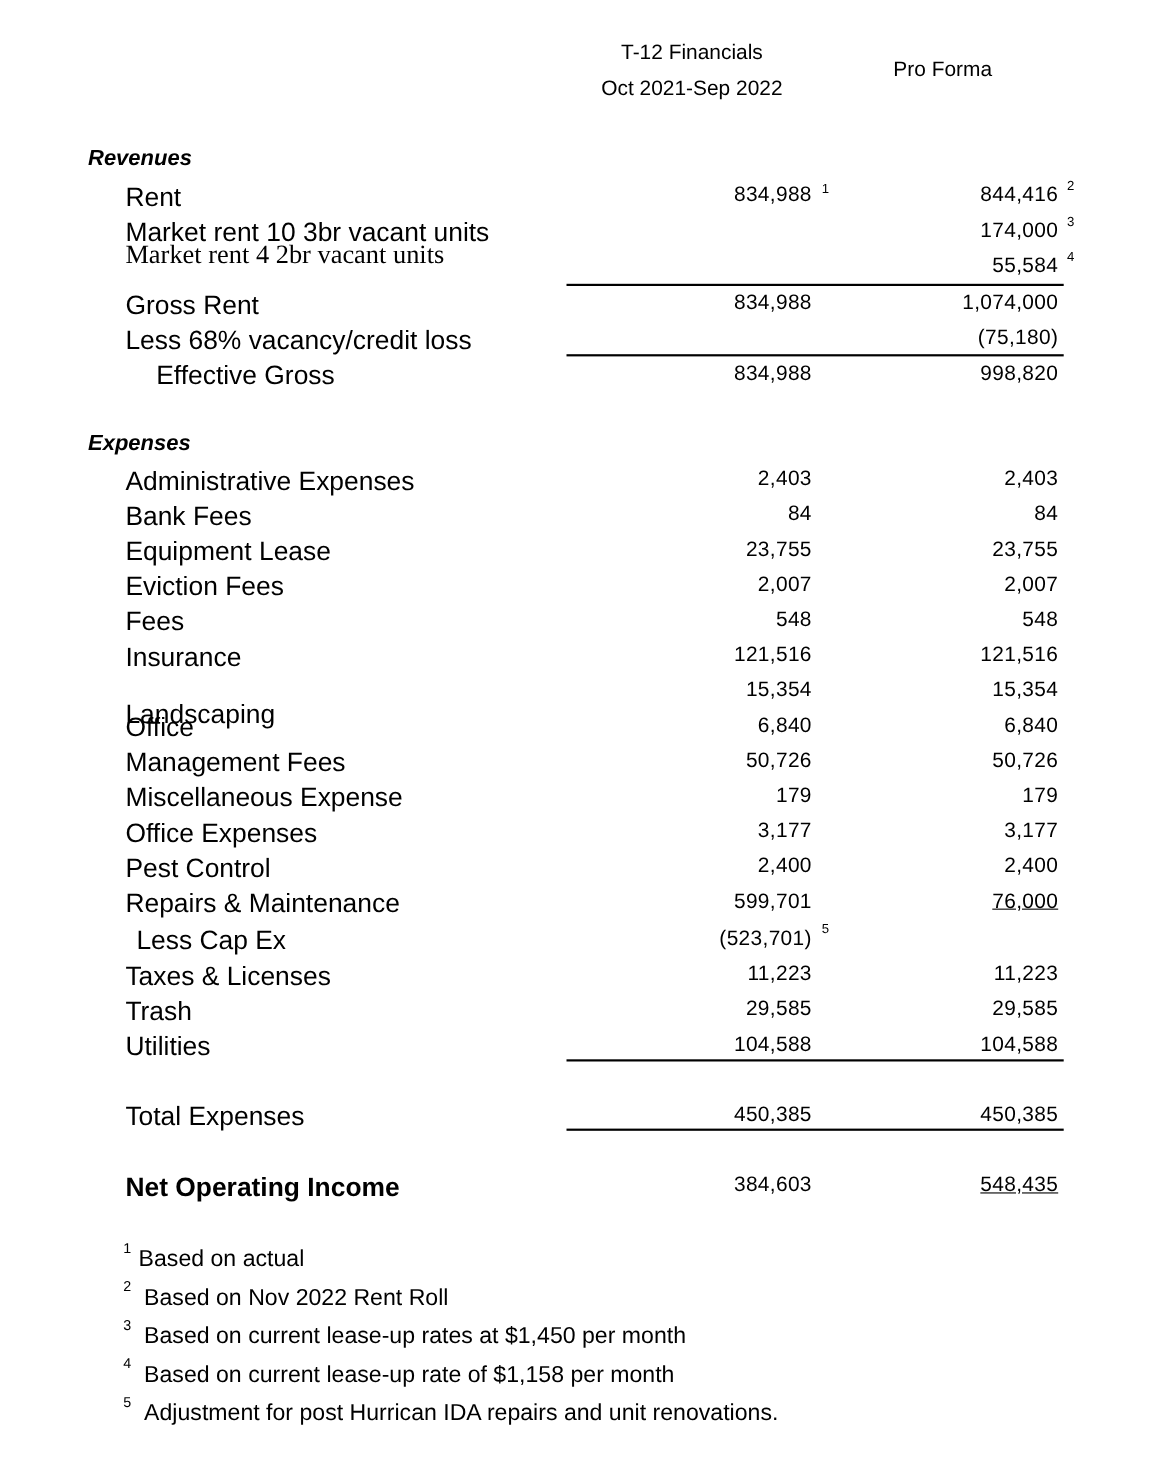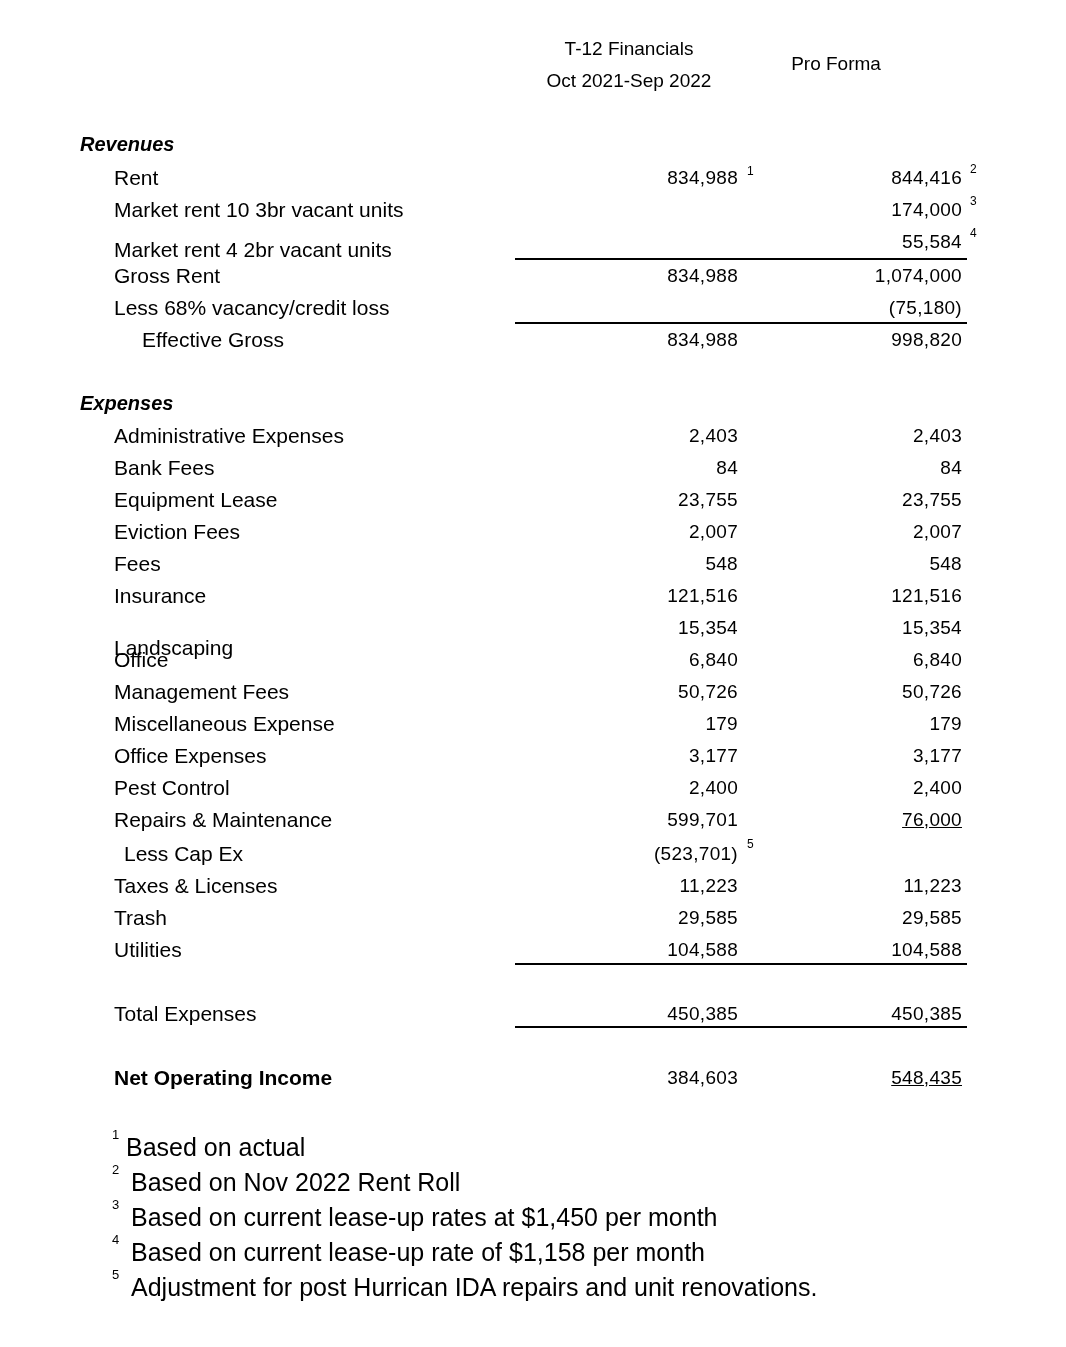--- a/index.html
+++ b/index.html
@@ -1,49 +1,49 @@
 <!DOCTYPE html>
 <html><head>
 <meta charset="utf-8">
 <style>
   html, body { margin:0; padding:0; background:#ffffff; }
   body { width:1066px; height:1347px; position:relative; overflow:hidden;
          font-family:"Liberation Sans", "DejaVu Sans", sans-serif; color:#000; }
   .abs { position:absolute; white-space:nowrap; }
   .hdr { font-size:19px; text-align:center; width:240px; }
   .section { font-size:20px; font-weight:bold; font-style:italic; left:80px; }
-  .label { font-size:21px; left:114px; }
+  .label { font-size:24px; left:114px; }
   .num { font-size:19px; text-align:right; width:200px; letter-spacing:0.3px; }
   .c1 { left:538px; }
   .c2 { left:762px; }
   .sup { font-size:12px; }
   .rule { position:absolute; height:1.5px; background:#000; left:515px; width:452px; }
-  .fn { font-size:25px; left:131px; }
+  .fn { font-size:21px; left:131px; }
   .fnsup { font-size:13px; }
   .bold { font-weight:bold; }
 </style>
 </head>
 <body>
 
 <div class="abs hdr" style="left:509px; top:38px;">T-12 Financials</div>
 <div class="abs hdr" style="left:509px; top:70px;">Oct 2021-Sep 2022</div>
-<div class="abs hdr" style="left:716px; top:53px;">Pro Forma</div>
+<div class="abs hdr" style="left:737px; top:53px;">Pro Forma</div>
 
 <div class="abs section" style="top:133px;">Revenues</div>
 <div id="rev-rows">
     <div class="abs label" style="top: 166px;">Rent</div>
     <div class="abs num c1" style="top: 167px;">834,988</div>
     <div class="abs sup" style="left: 747px; top: 164px;">1</div>
     <div class="abs num c2" style="top: 167px;">844,416</div>
     <div class="abs sup" style="left: 970px; top: 162px;">2</div>
     <div class="abs label" style="top: 198px;">Market rent 10 3br vacant units</div>
     <div class="abs num c1" style="top: 199px;"></div>
     <div class="abs num c2" style="top: 199px;">174,000</div>
     <div class="abs sup" style="left: 970px; top: 194px;">3</div>
-    <div class="abs label" style="top: 238px;">Market rent 4 2br vacant units</div>
+    <div class="abs label" style="top: 219px; font-family: Liberation Serif, serif;">Market rent 4 2br vacant units</div>
     <div class="abs num c1" style="top: 231px;"></div>
     <div class="abs num c2" style="top: 231px;">55,584</div>
     <div class="abs sup" style="left: 970px; top: 226px;">4</div>
     <div class="abs label" style="top: 264px;">Gross Rent</div>
     <div class="abs num c1" style="top: 265px;">834,988</div>
     <div class="abs num c2" style="top: 265px;">1,074,000</div>
     <div class="abs label" style="top: 296px;">Less 68% vacancy/credit loss</div>
     <div class="abs num c1" style="top: 297px;"></div>
     <div class="abs num c2" style="top: 297px;">(75,180)</div>
     <div class="abs label" style="top: 328px; margin-left: 28px;">Effective Gross</div>

